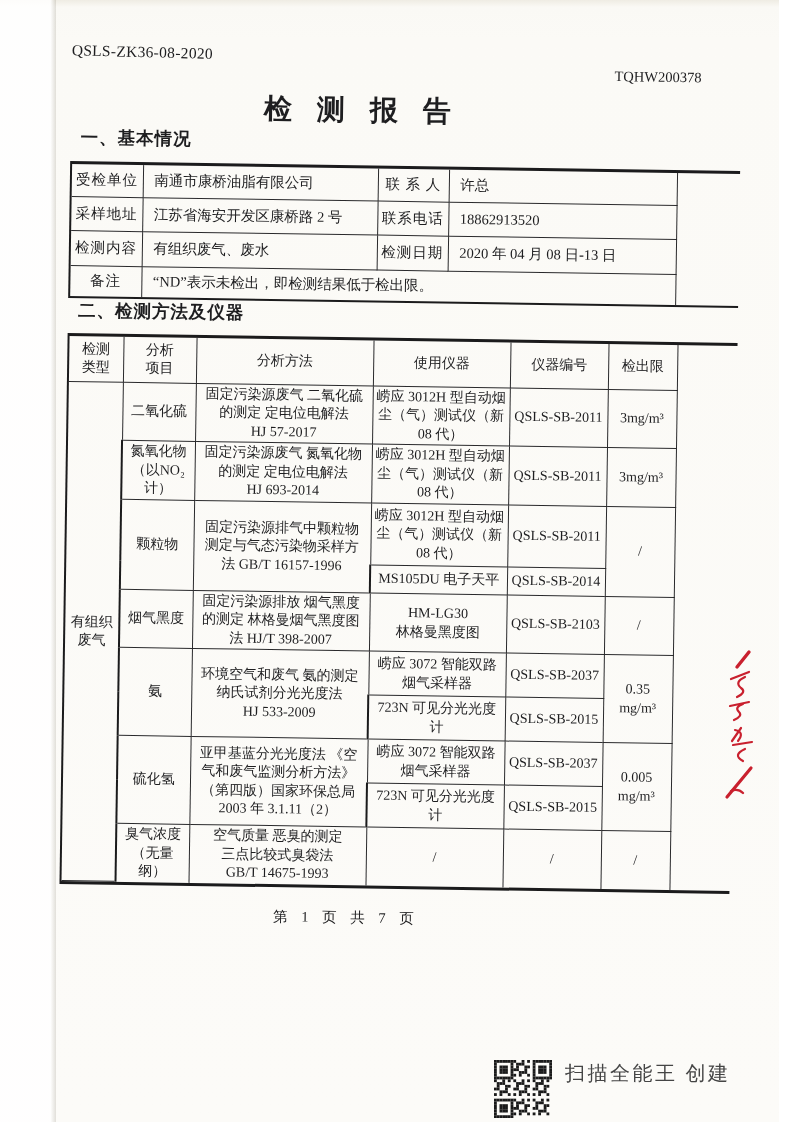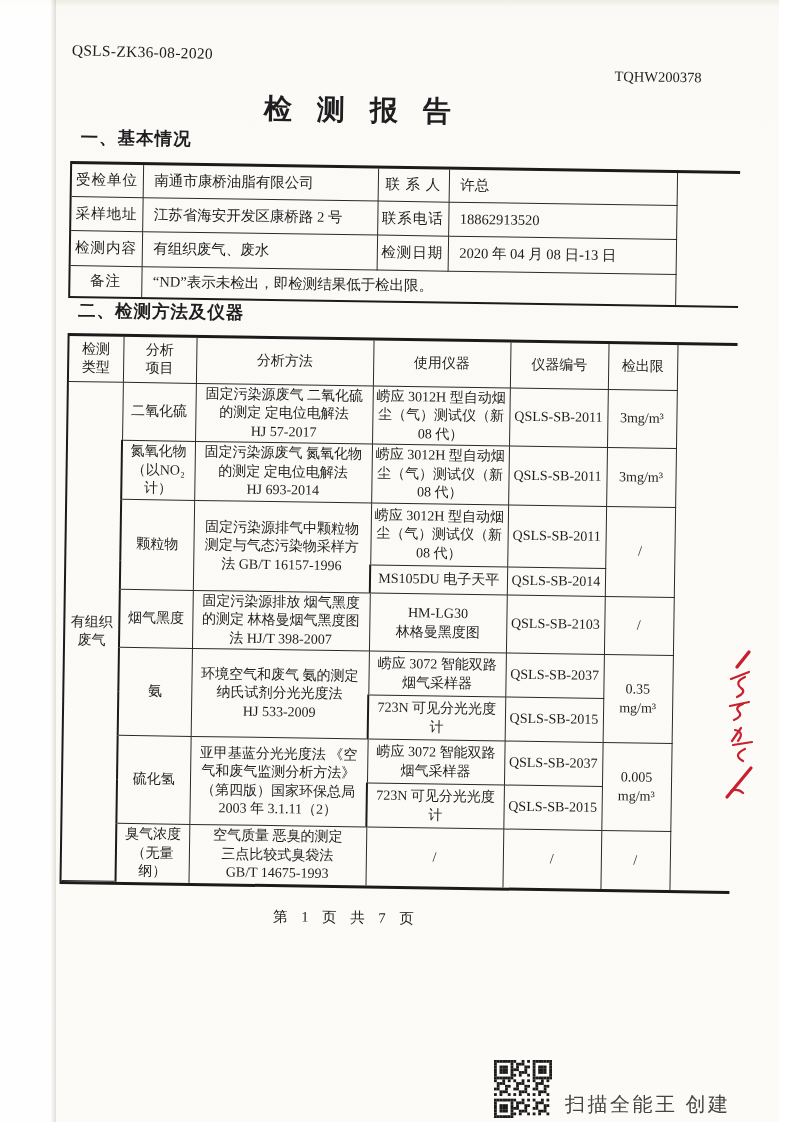--- a/index.html
+++ b/index.html
@@ -68,21 +68,21 @@
   .rh-c{height:28px;}
   .rh-d{height:44px;}
   .footer{
     margin-top:20px;text-align:center;font-size:14.5px;letter-spacing:5px;
     transform:translateX(-48px);
   }
   
   .red-note{position:absolute;left:718px;top:648px;width:42px;height:152px;}
   
   .scan-row{
-    position:absolute;left:494px;top:1060px;display:flex;align-items:flex-end;gap:13px;
+    position:absolute;left:494px;top:1060px;display:flex;align-items:flex-start;gap:13px;
   }
   .qr{width:58px;height:58px;}
   .scan-caption{
     font-family:"Liberation Sans","DejaVu Sans",sans-serif;
     font-size:20px;color:#454545;letter-spacing:2.5px;
   }
 </style>
 </head>
 <body>
 

